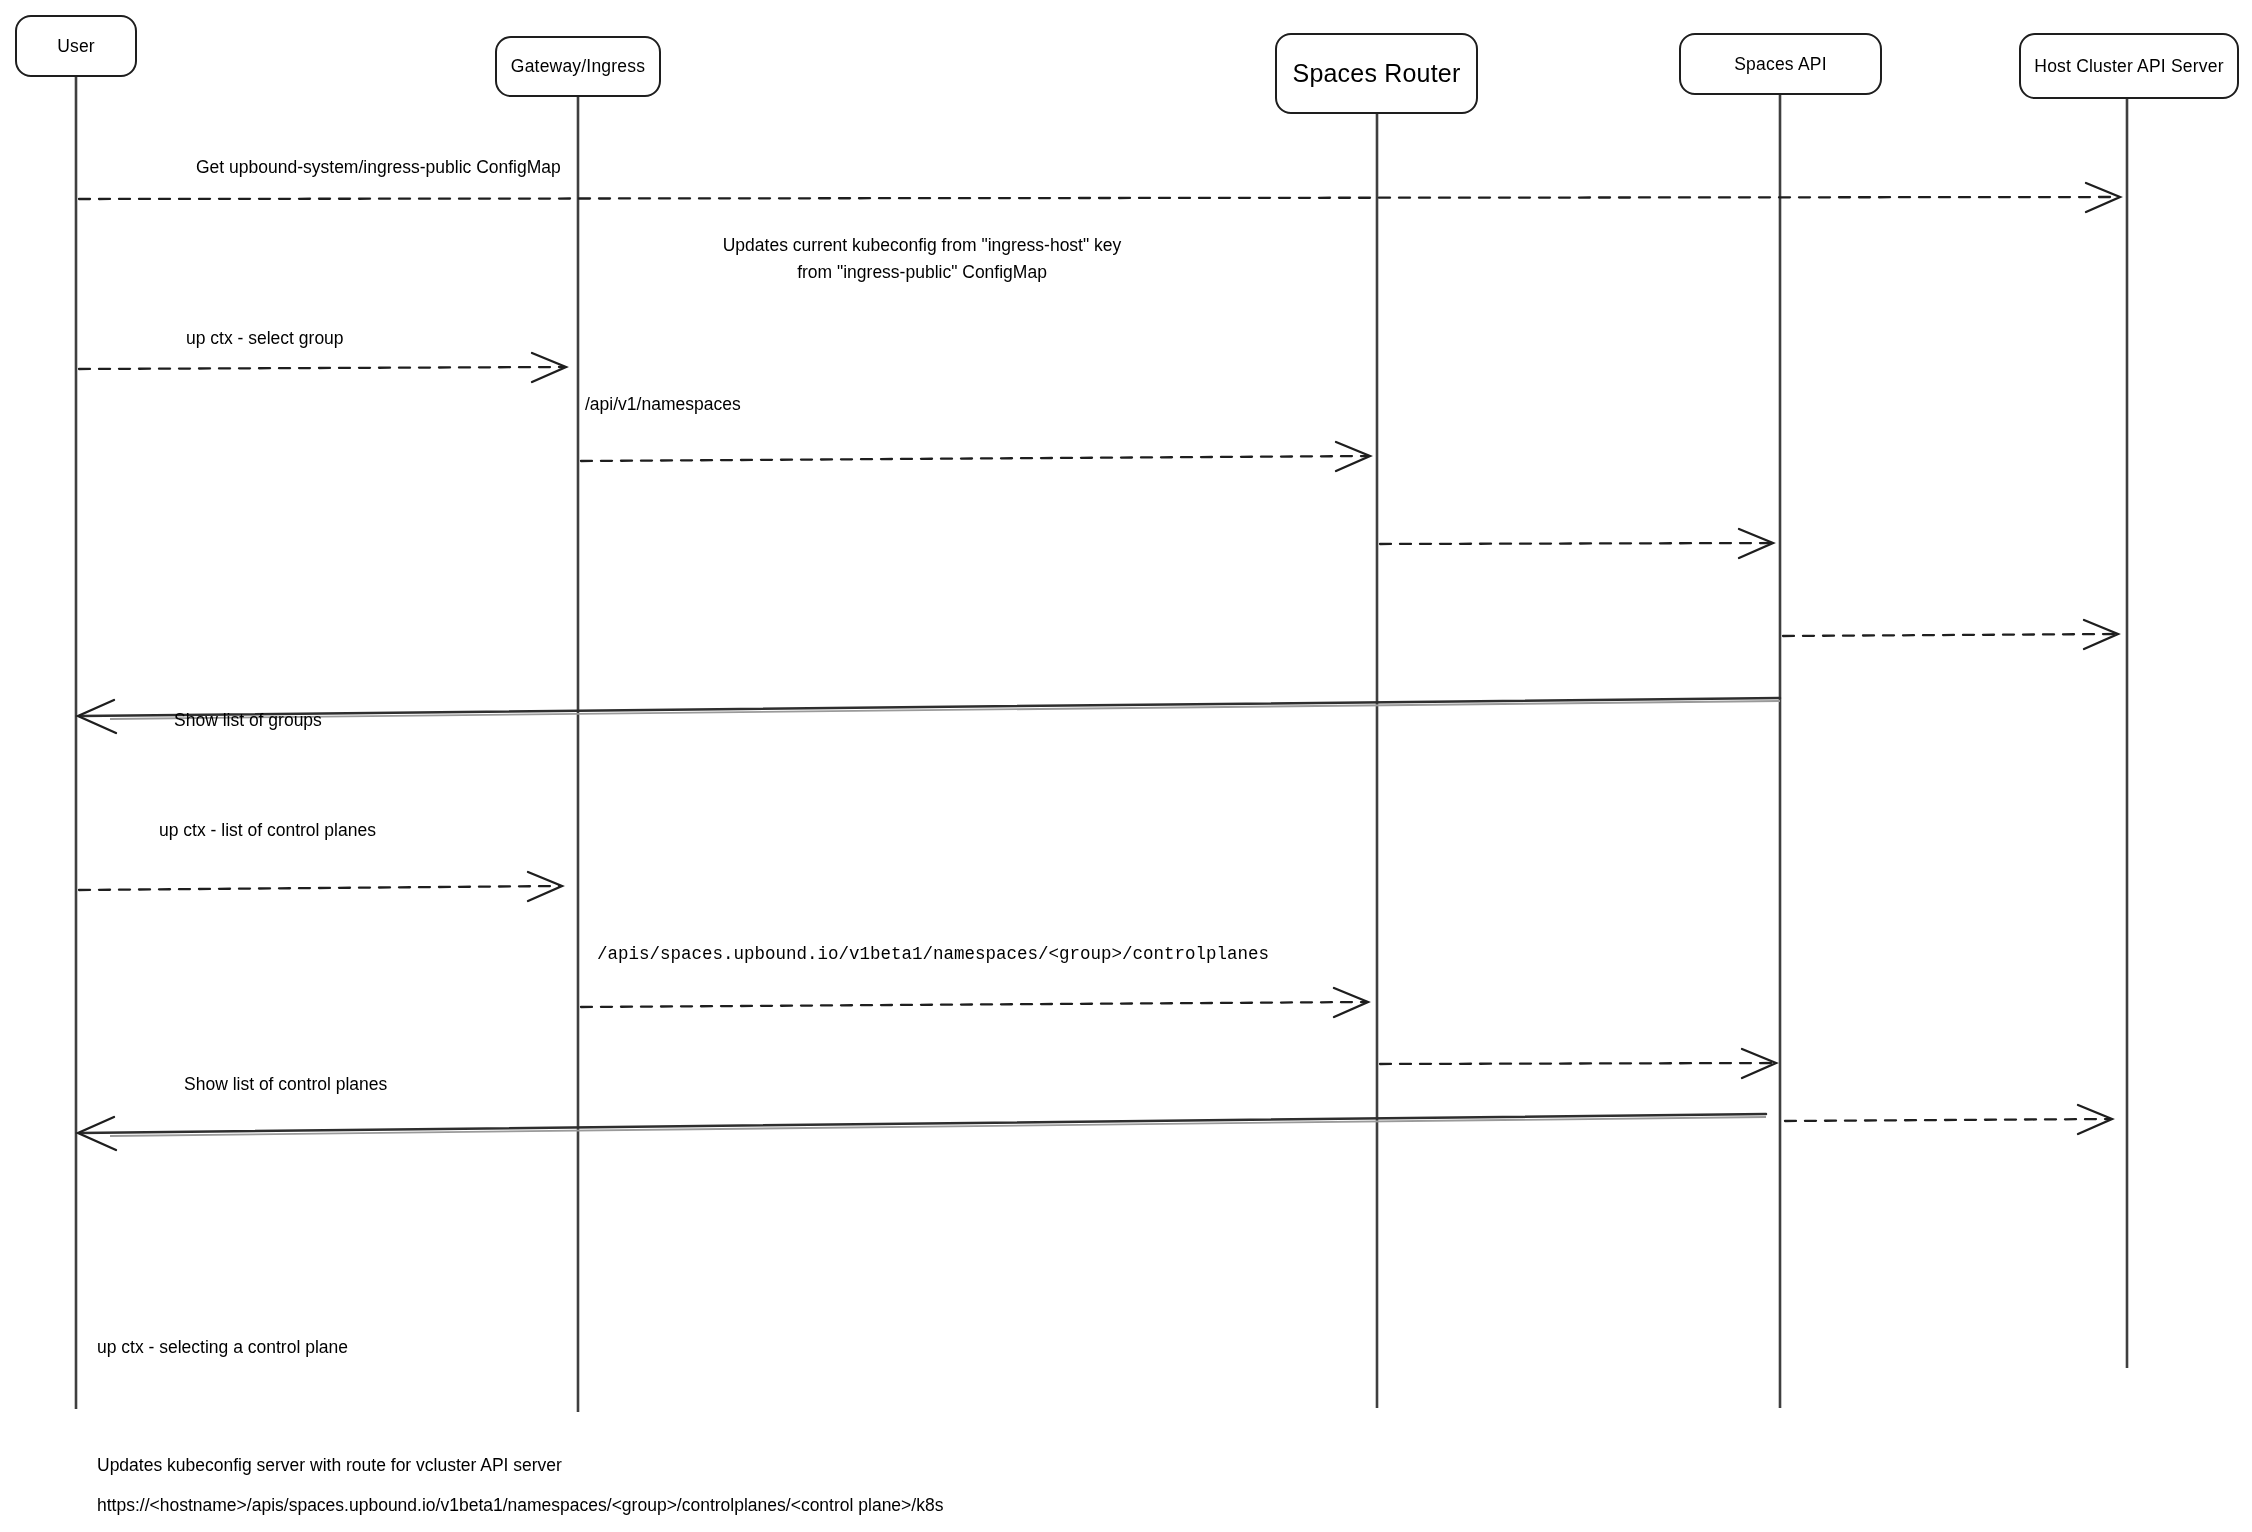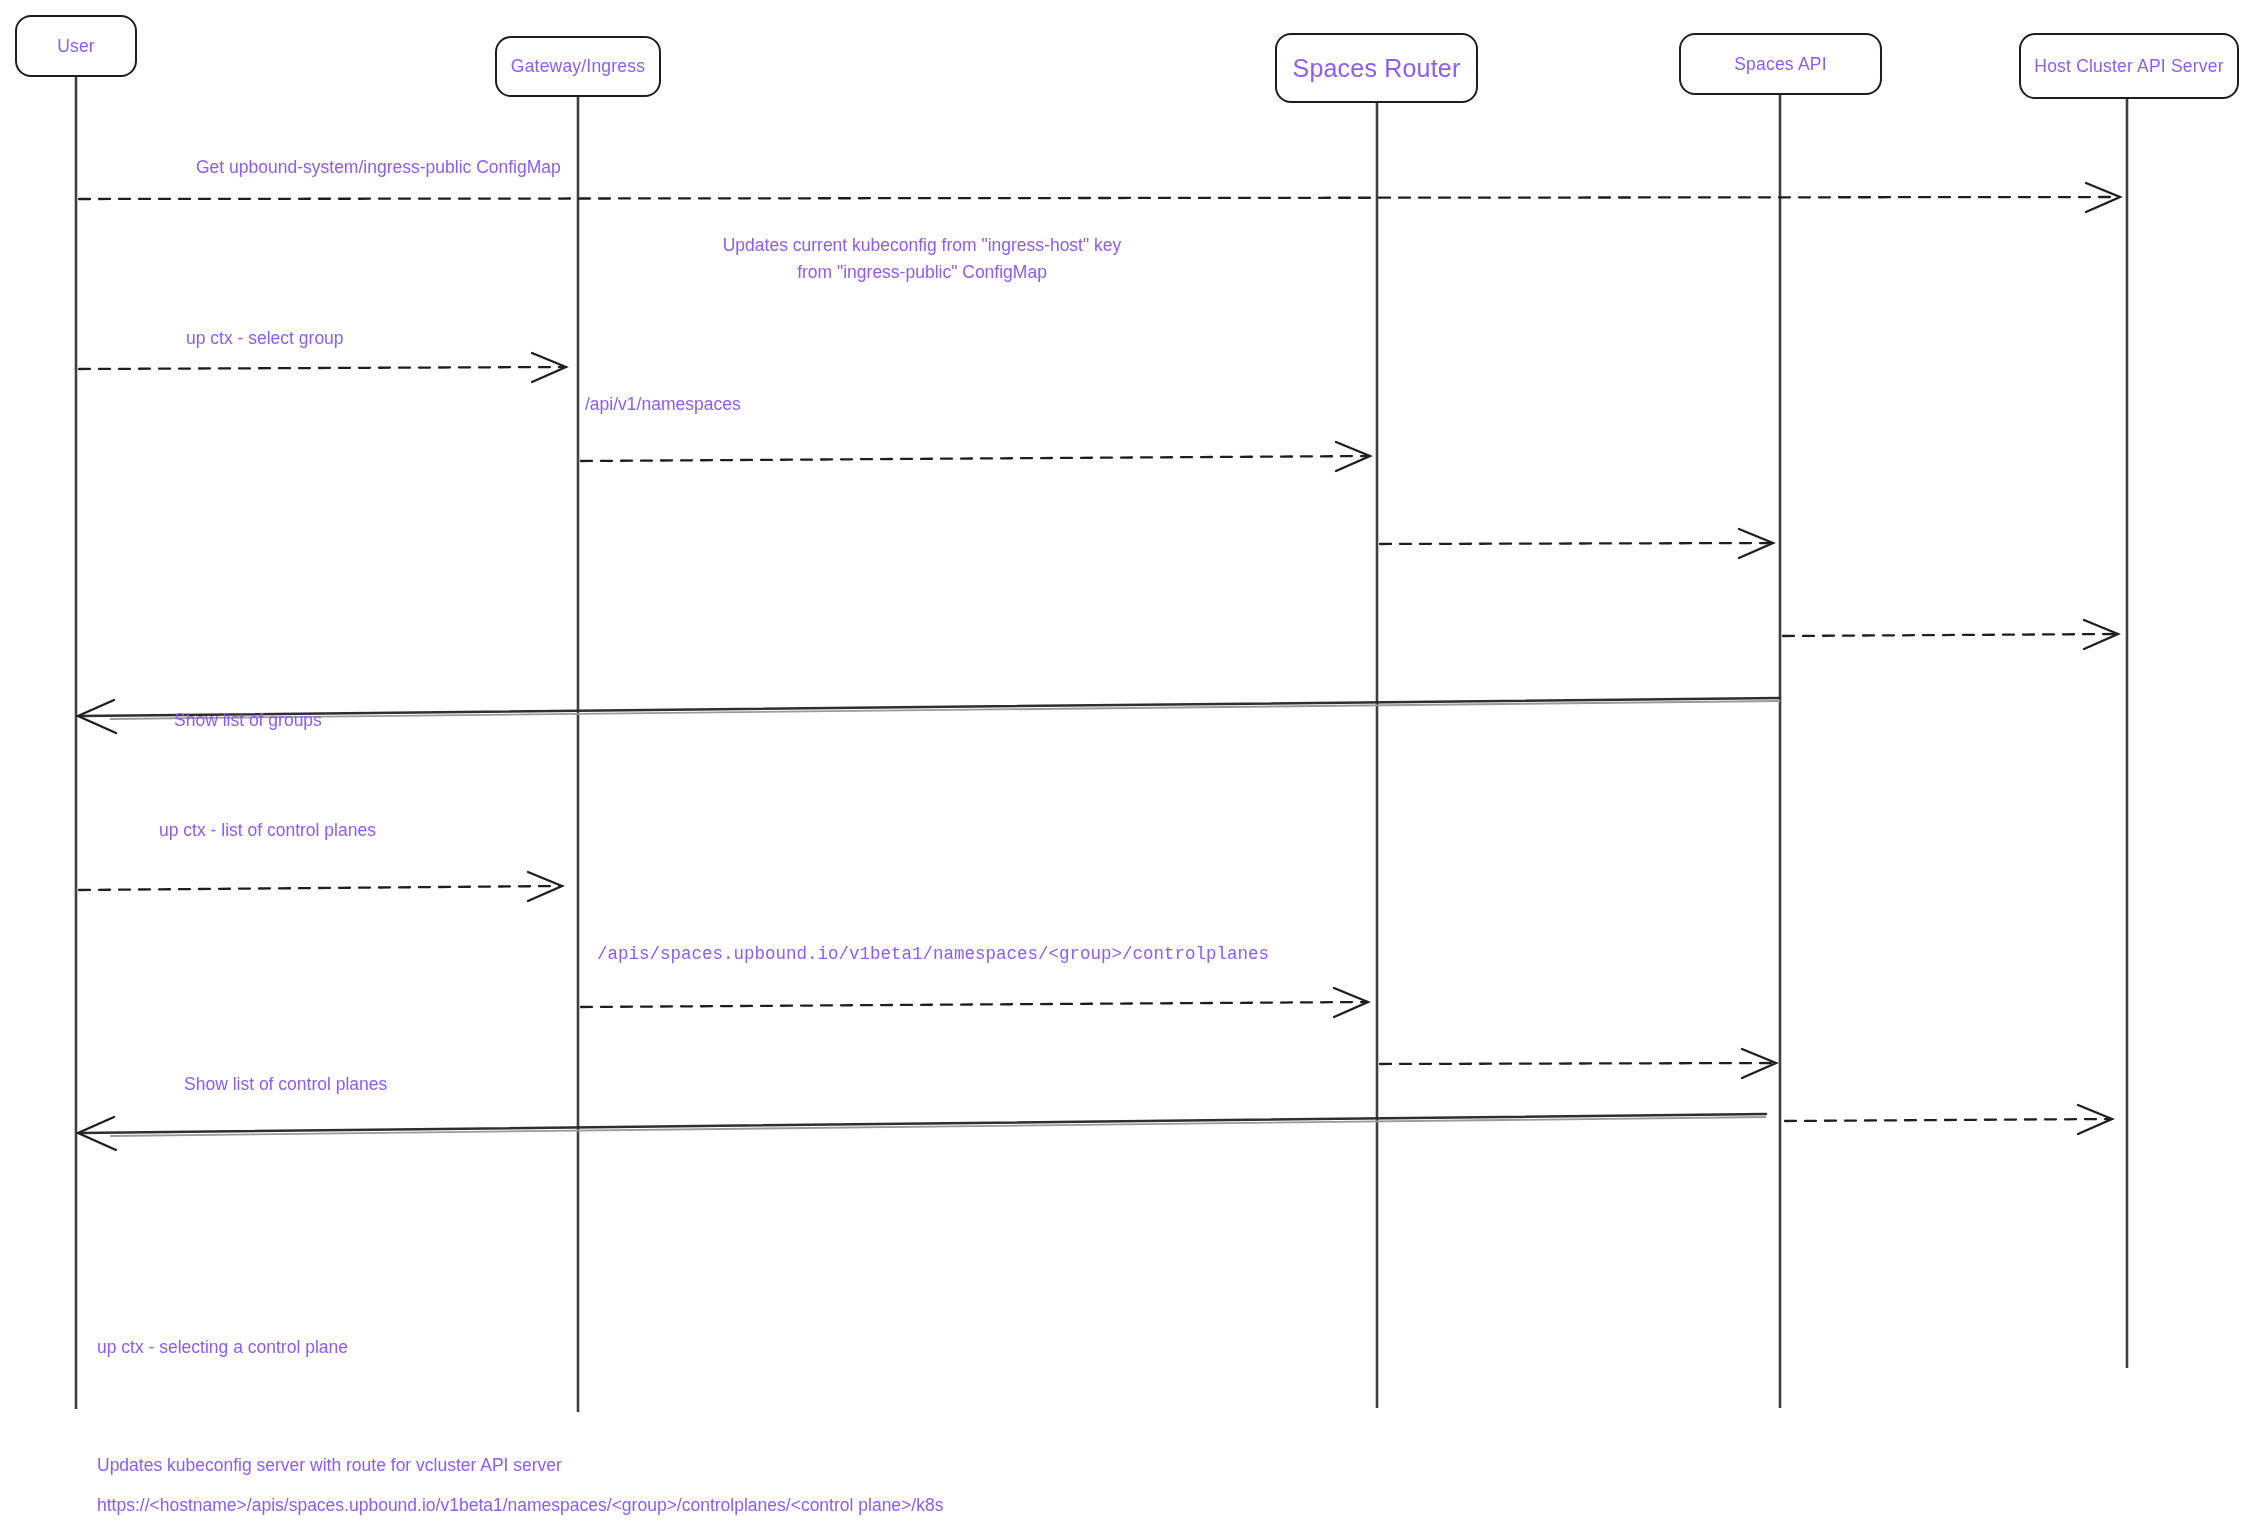--- a/index.html
+++ b/index.html
@@ -5,21 +5,21 @@
   html, body {
     margin: 0; padding: 0;
     background: #ffffff;
   }
   #canvas {
     position: relative;
     width: 2252px;
     height: 1532px;
     background: #ffffff;
     font-family: "Liberation Sans", sans-serif;
-    color: #8b5cf6;
+    color: #000000;
     overflow: hidden;
   }
   #wires {
     position: absolute;
     left: 0; top: 0;
     width: 2252px; height: 1532px;
   }
   .actor-box {
     position: absolute;
     box-sizing: border-box;
@@ -131,21 +131,21 @@
       <polyline class="head" points="114,1117 78,1133 116,1150"></polyline>
     </g>
   </svg>
 
   <div class="actor-box" style="left:15px; top:15px; width:122px; height:62px;">
     <span>User</span>
   </div>
   <div class="actor-box" style="left:495px; top:36px; width:166px; height:61px;text-align:right;">
     <span>Gateway/Ingress</span>
   </div>
-  <div class="actor-box big" style="left:1275px; top:33px; width:203px; height:70px;">
+  <div class="actor-box big" style="left:1275px; top:33px; width:203px; height:81px;">
     <span>Spaces Router</span>
   </div>
   <div class="actor-box" style="left:1679px; top:33px; width:203px; height:62px;text-align:center;">
     <span>Spaces API</span>
   </div>
   <div class="actor-box" style="left:2019px; top:33px; width:220px; height:66px;">
     <span>Host Cluster API Server</span>
   </div>
 
   <div class="msg-label" style="left:196px; top:157px;">Get upbound-system/ingress-public ConfigMap</div>

